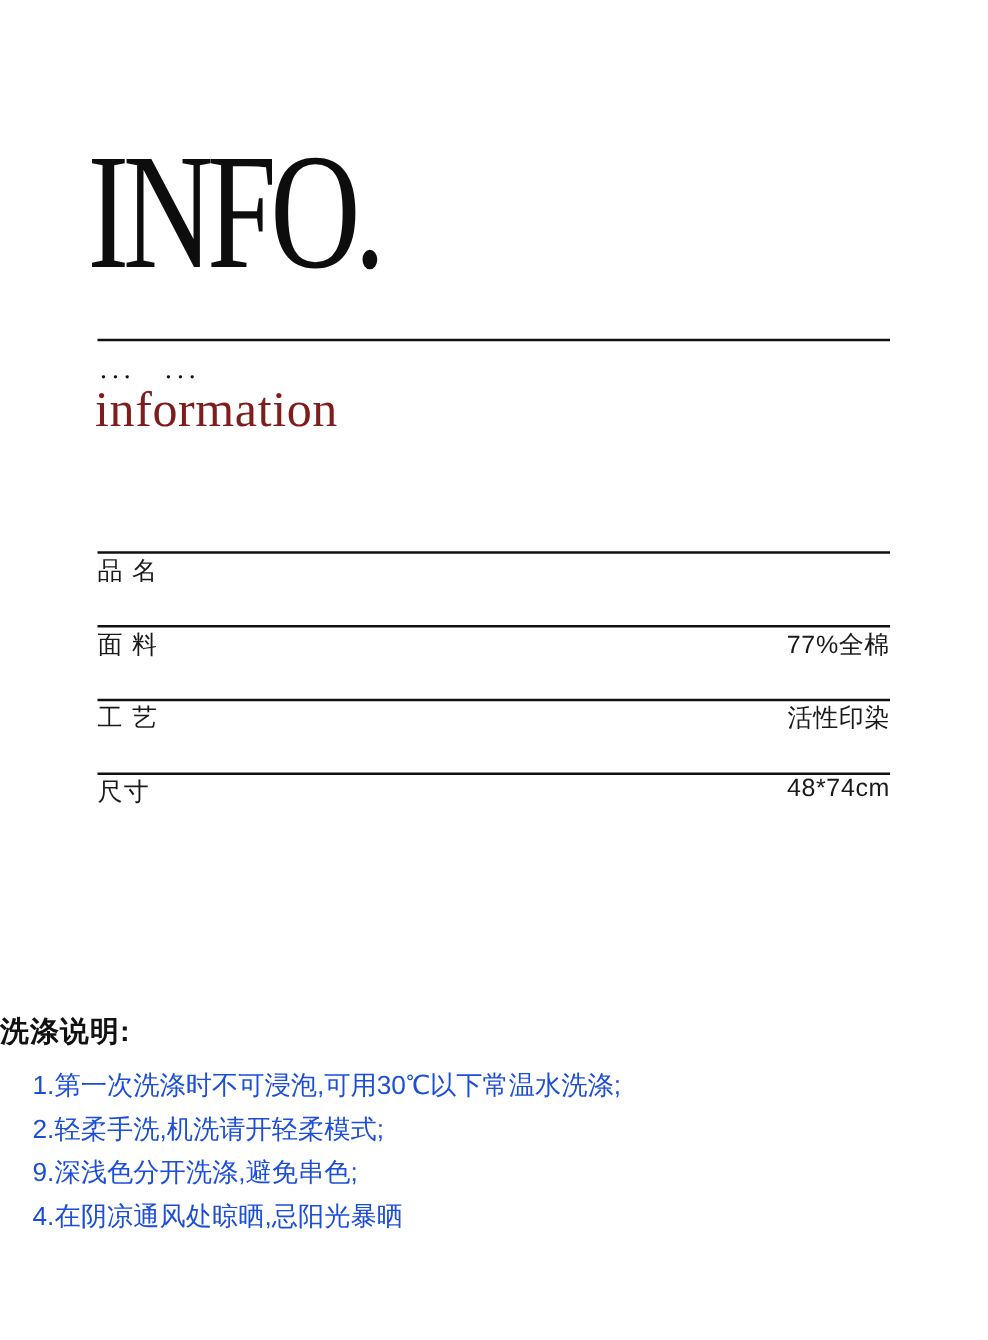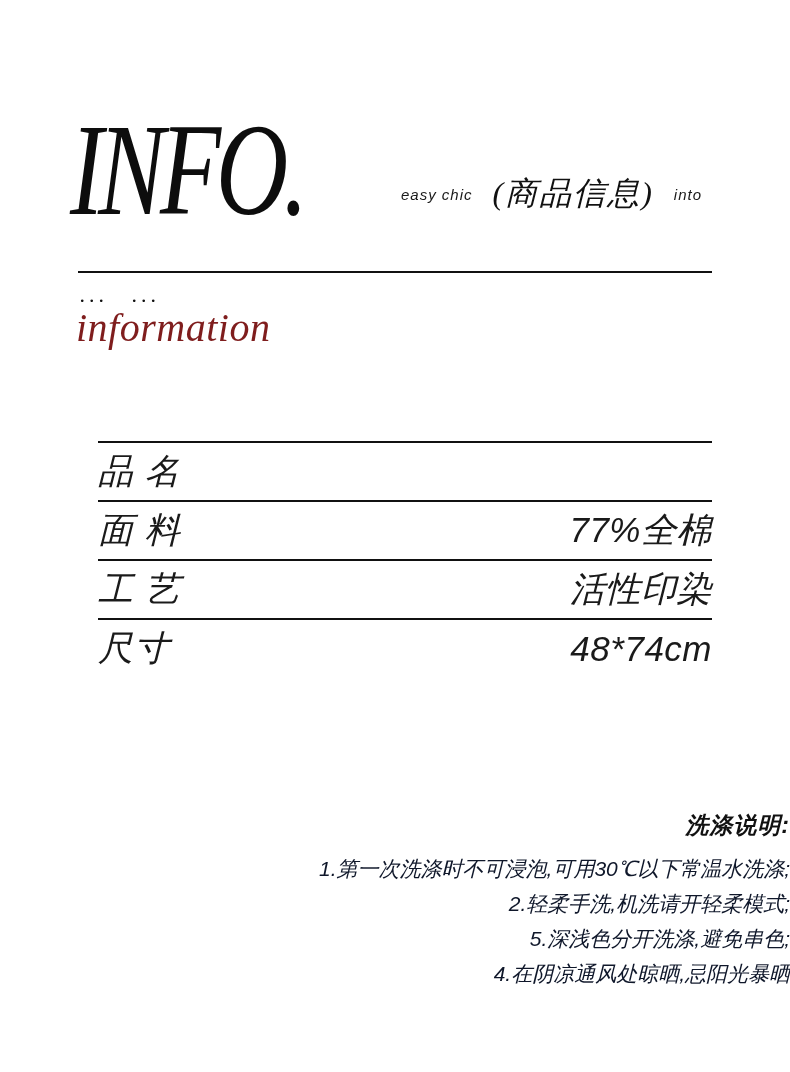--- a/index.html
+++ b/index.html
@@ -6,21 +6,20 @@
   html, body { background: #ffffff; }
   .page {
     position: relative;
     width: 790px;
     height: 1072px;
     background: #ffffff;
     color: #111111;
     font-family: "Liberation Sans", sans-serif;
     overflow: hidden;
     margin: 0 auto;
-    font-style: italic;
   }
 
   
   .logo {
     position: absolute;
     left: 70px;
     top: 104px;
     font-family: "Liberation Serif", "DejaVu Serif", serif;
     font-size: 100px;
     line-height: 1;
@@ -88,61 +87,55 @@
     position: absolute;
     left: 78px;
     right: 78px;
     top: 441px;
   }
   .spec-row {
     height: 59px;
     border-top: 2px solid #111111;
     display: flex;
     justify-content: space-between;
-    align-items: center;
-    font-size: 35px;
+    font-size: 20px;
     color: #1a1a1a;
-    margin-left: 20px;
   }
   .spec-label { letter-spacing: 1px; }
   .spec-value { letter-spacing: 0.5px; }
 
   
   .care {
     position: absolute;
     left: 0;
     right: 0;
     top: 810px;
-    text-align: right;
+    text-align: left;
   }
   .care-heading {
     font-size: 23px;
     font-weight: bold;
     color: #111111;
     margin-bottom: 10px;
     letter-spacing: 1px;
   }
   .care-item {
     font-size: 21px;
     line-height: 35px;
-    color: #0f172a;
+    color: #1d4ed8;
+    margin-left: 26px;
   }
 </style>
 </head>
 <body>
 
 <div class="page">
 
   <div class="logo">INFO.</div>
 
-  <div class="header-right">
-    <span class="tagline">easy chic</span>
-    <span class="title-cn">(商品信息)</span>
-    <span class="tagline">into</span>
-  </div>
 
   <div class="divider"></div>
 
   <div class="intro-dots">... ...</div>
   <div class="intro-word">information</div>
 
   <div class="spec-table">
     <div class="spec-row">
       <span class="spec-label">品 名</span>
     </div>
@@ -157,17 +150,17 @@
     <div class="spec-row">
       <span class="spec-label">尺寸</span>
       <span class="spec-value">48*74cm</span>
     </div>
   </div>
 
   <div class="care">
     <div class="care-heading">洗涤说明:</div>
     <div class="care-item">1.第一次洗涤时不可浸泡,可用30℃以下常温水洗涤;</div>
     <div class="care-item">2.轻柔手洗,机洗请开轻柔模式;</div>
-    <div class="care-item">5.深浅色分开洗涤,避免串色;</div>
+    <div class="care-item">9.深浅色分开洗涤,避免串色;</div>
     <div class="care-item">4.在阴凉通风处晾晒,忌阳光暴晒</div>
   </div>
 
 </div>
 
 </body></html>

